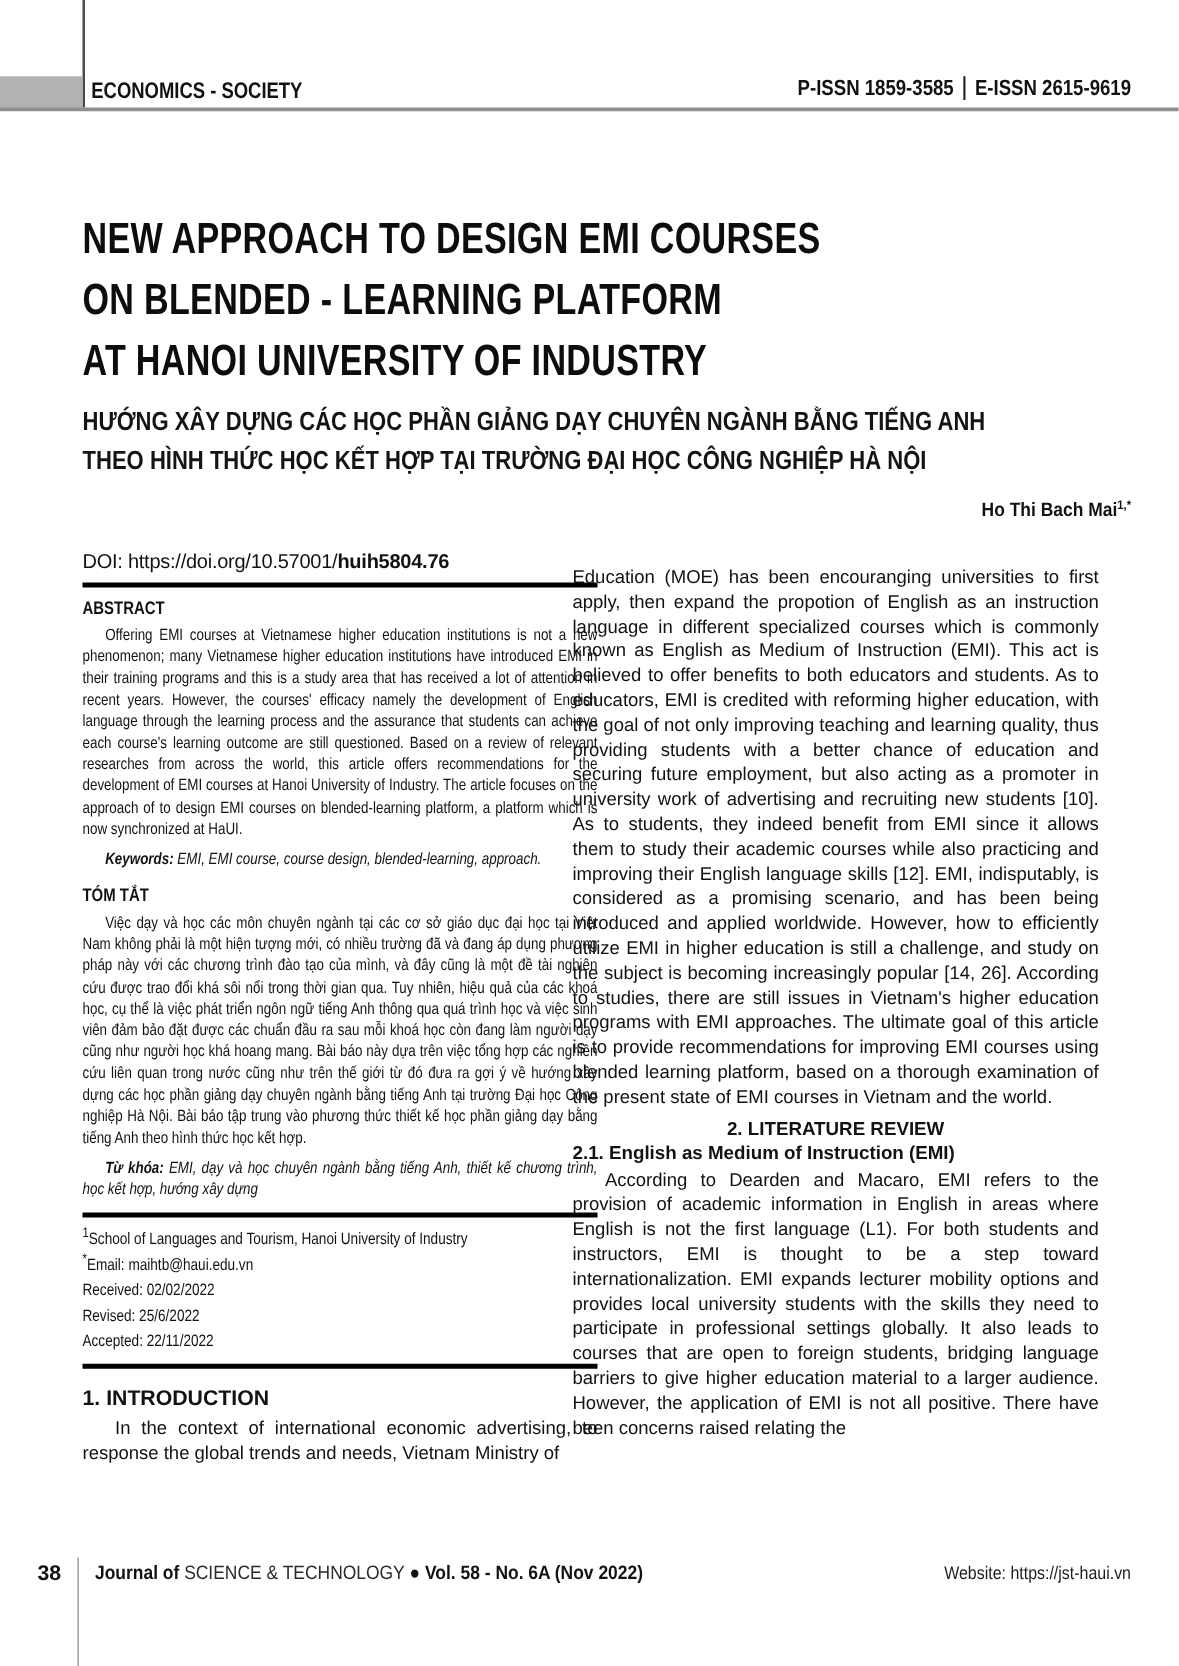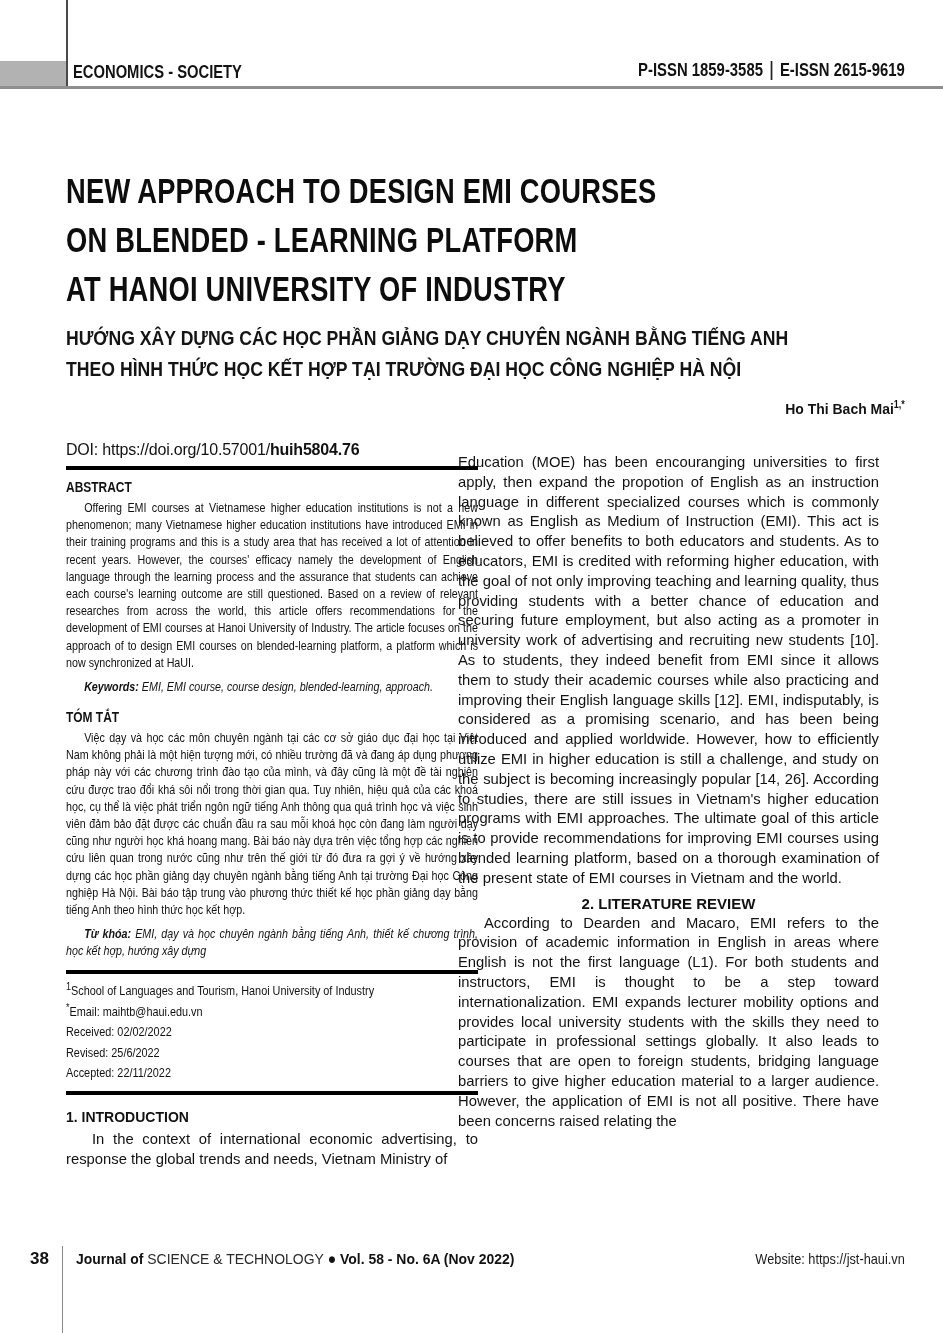--- a/index.html
+++ b/index.html
@@ -44,21 +44,21 @@
   .doi{font-size:16px;margin:0 0 7px 0;letter-spacing:-0.2px;}
   .doi .doi-bold{font-weight:bold;}
   .thick-rule{height:4px;background:#000;margin:0;}
   .cond{width:500px;transform:scaleX(0.824);transform-origin:0 0;}
   .box-heading{font-size:14.5px;font-weight:bold;margin:9px 0 4px 0;}
   .box-body{font-size:13px;line-height:17.2px;text-align:justify;text-indent:22px;margin:0;}
   .kw{font-size:13px;line-height:17px;font-style:italic;text-indent:22px;margin:7px 0 0 0;text-align:justify;}
   .kw-label{font-weight:bold;}
   .rule-in-box{margin:11px 0 0 0;}
   .footnotes{font-size:13.2px;line-height:20.5px;margin:7px 0 7px 0;}
-  .intro-heading{font-size:14px;font-weight:bold;margin:14px 0 5px 0;}
+  .intro-heading{font-size:17px;font-weight:bold;margin:14px 0 5px 0;}
   .flow-p{font-size:14.8px;line-height:19.8px;text-align:justify;margin:0;}
   .flow-p.indent{text-indent:26px;}
   .sec-heading{font-size:15px;font-weight:bold;margin:6px 0 2px 0;text-align:center;}
   .subsec-heading{font-size:15px;font-weight:bold;margin:2px 0 5px 0;}
   
   .footer-page{position:absolute;left:30px;top:1249px;font-size:17px;font-weight:bold;}
   .footer-vline{position:absolute;left:62px;top:1246px;width:1px;height:87px;background:#8a8a8a;}
   .footer-journal{
     position:absolute;left:76px;top:1250px;font-size:15.5px;white-space:nowrap;
     transform:scaleX(0.9);transform-origin:0 0;
@@ -123,20 +123,21 @@
       <div class="thick-rule"></div>
     </div>
 
     <div class="intro-heading">1. INTRODUCTION</div>
     <p class="flow-p indent">In the context of international economic advertising, to response the global trends and needs, Vietnam Ministry of</p>
   </div>
 
   <div class="right-col">
     <p class="flow-p">Education (MOE) has been encouranging universities to first apply, then expand the propotion of English as an instruction language in different specialized courses which is commonly known as English as Medium of Instruction (EMI). This act is believed to offer benefits to both educators and students. As to educators, EMI is credited with reforming higher education, with the goal of not only improving teaching and learning quality, thus providing students with a better chance of education and securing future employment, but also acting as a promoter in university work of advertising and recruiting new students [10]. As to students, they indeed benefit from EMI since it allows them to study their academic courses while also practicing and improving their English language skills [12]. EMI, indisputably, is considered as a promising scenario, and has been being introduced and applied worldwide. However, how to efficiently utilize EMI in higher education is still a challenge, and study on the subject is becoming increasingly popular [14, 26]. According to studies, there are still issues in Vietnam's higher education programs with EMI approaches. The ultimate goal of this article is to provide recommendations for improving EMI courses using blended learning platform, based on a thorough examination of the present state of EMI courses in Vietnam and the world.</p>
     <div class="sec-heading">2. LITERATURE REVIEW</div>
+    <div class="subsec-heading">2.1. English as Medium of Instruction (EMI)</div>
     <p class="flow-p indent">According to Dearden and Macaro, EMI refers to the provision of academic information in English in areas where English is not the first language (L1). For both students and instructors, EMI is thought to be a step toward internationalization. EMI expands lecturer mobility options and provides local university students with the skills they need to participate in professional settings globally. It also leads to courses that are open to foreign students, bridging language barriers to give higher education material to a larger audience. However, the application of EMI is not all positive. There have been concerns raised relating the</p>
   </div>
 
   <div class="footer-page">38</div>
   <div class="footer-vline"></div>
   <div class="footer-journal">
     <span class="fj-bold">Journal of </span><span class="fj-light">SCIENCE &amp; TECHNOLOGY</span><span class="fj-bold"> ● </span><span class="fj-bold">Vol. 58 - No. 6A (Nov 2022)</span>
   </div>
   <div class="footer-site">Website: https://jst-haui.vn</div>
 

